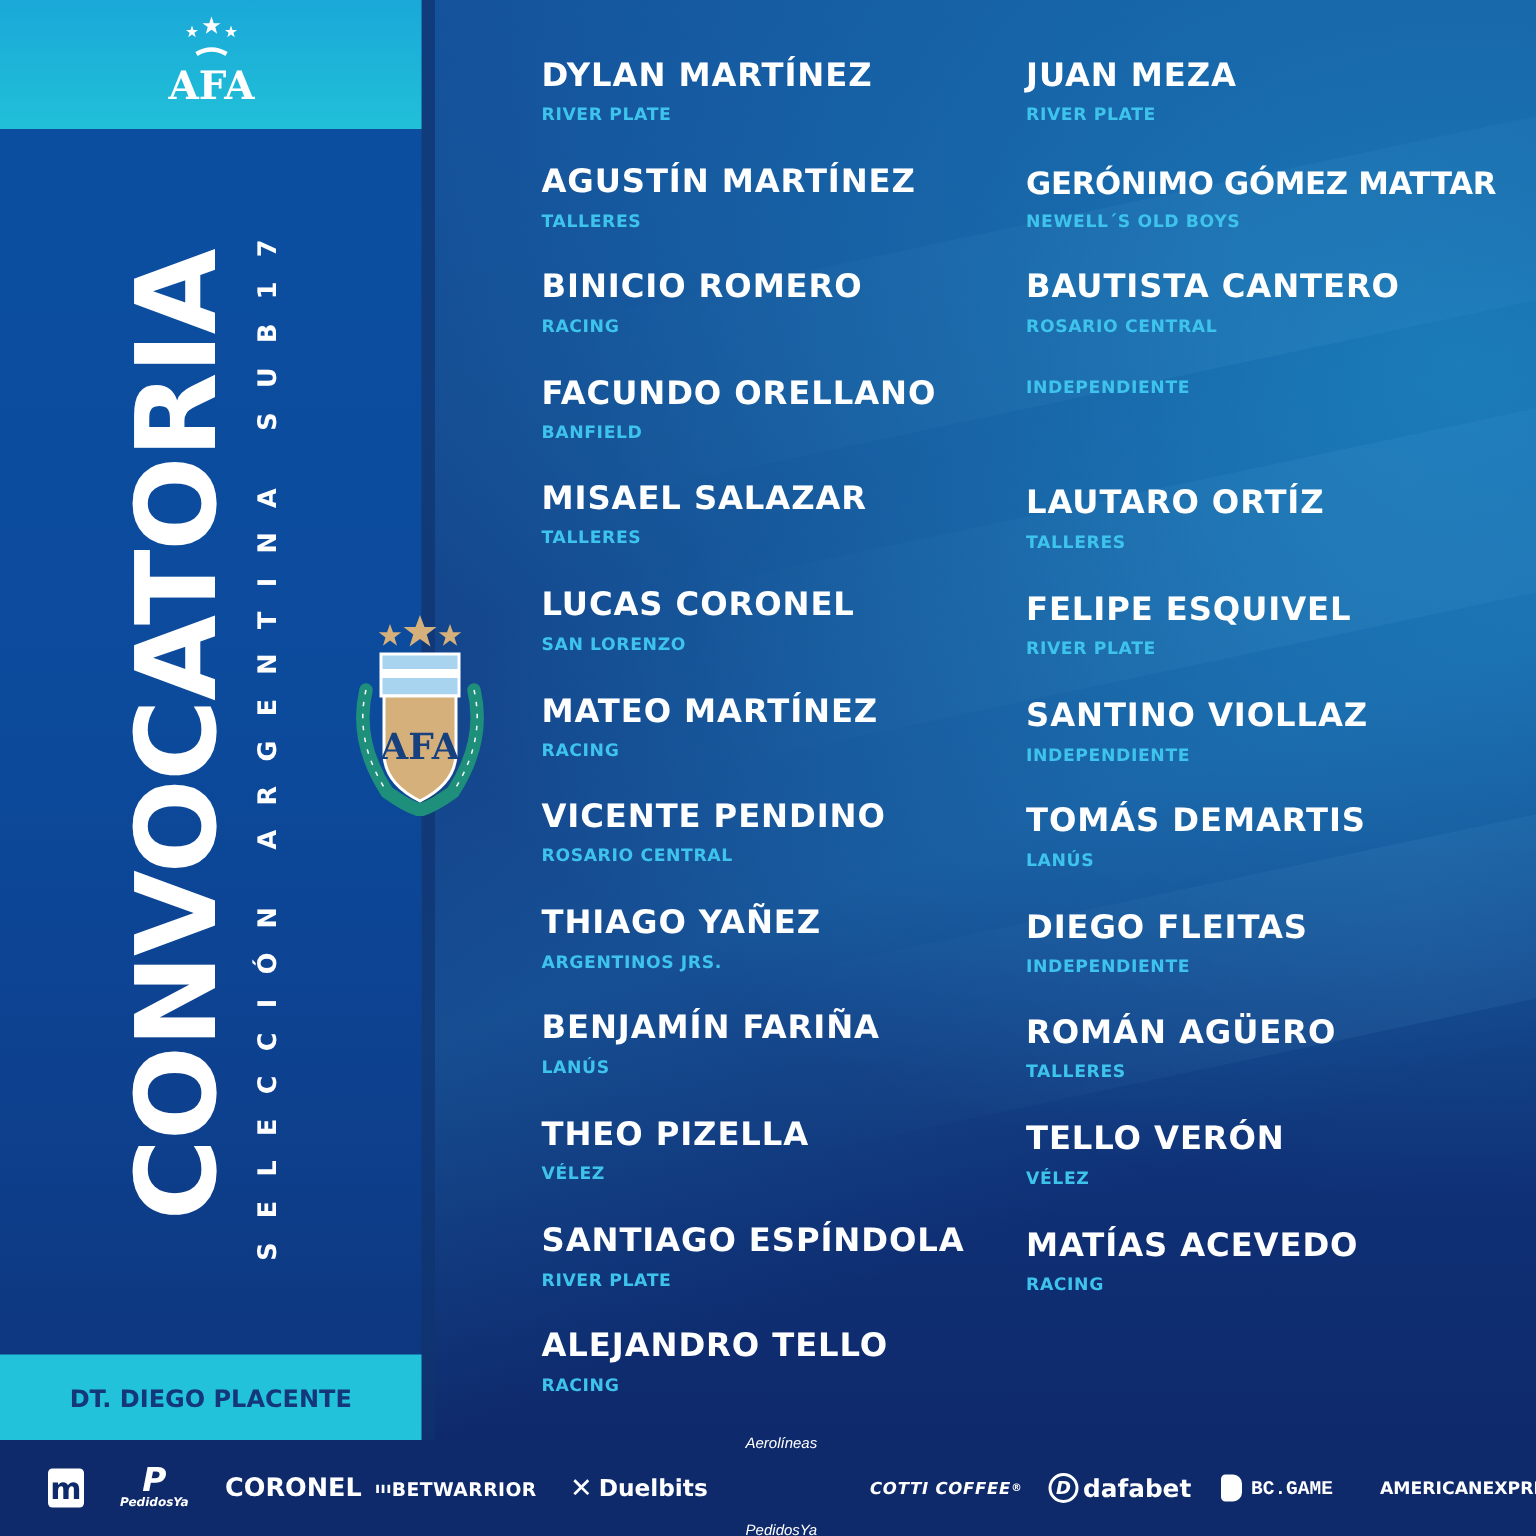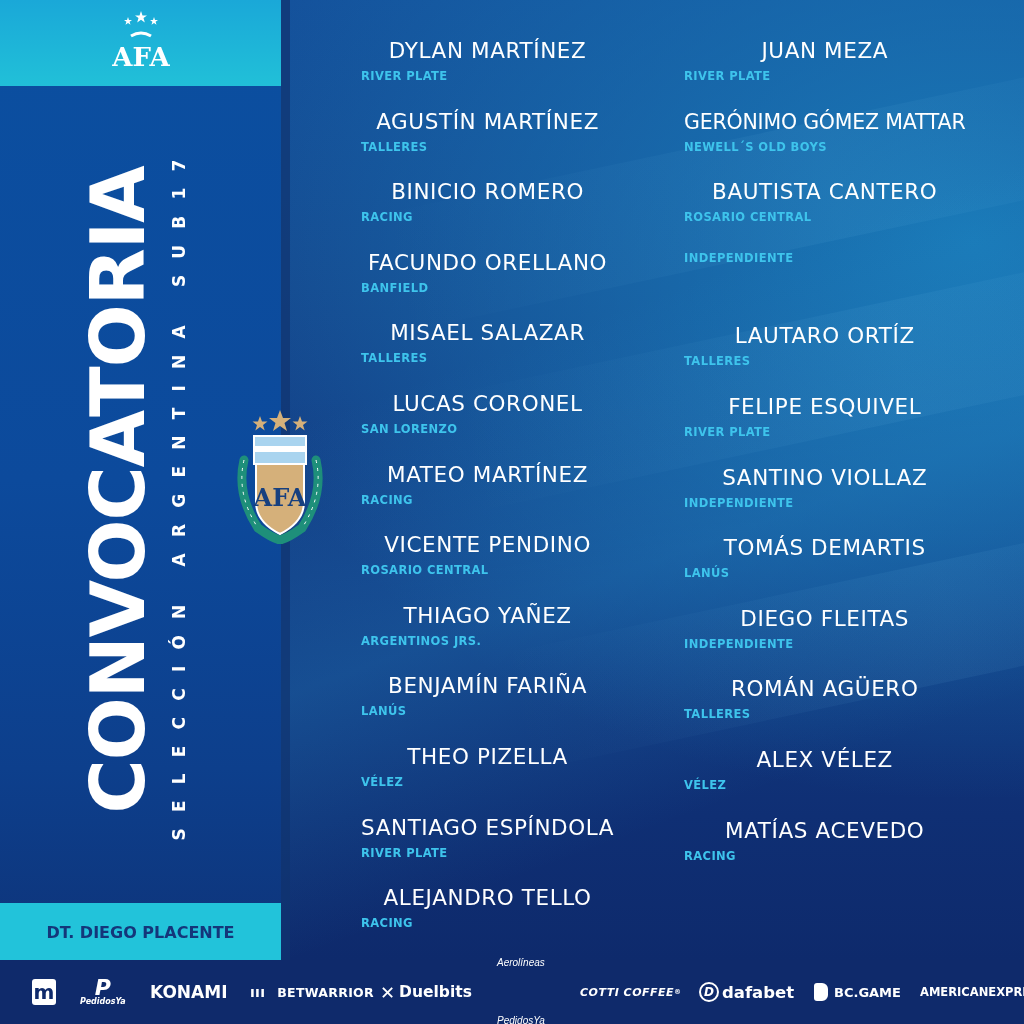--- a/index.html
+++ b/index.html
@@ -73,27 +73,26 @@
     .roster-col { position: absolute; top: 36px; }
     .roster-col.left { left: 361px; }
     .roster-col.right { left: 684px; }
     .player {
       height: 70.6px;
       position: relative;
     }
     .player-name {
       display: block;
       color: #ffffff;
-      font-weight: 400;
+      font-weight: 700;
       font-size: 21.5px;
       letter-spacing: 0.6px;
       line-height: 30px;
       font-family: "DejaVu Sans", sans-serif;
       white-space: nowrap;
-      text-align: center;
     }
     .player-club {
       display: block;
       color: #3ec4ec;
       font-weight: 700;
       font-size: 11.5px;
       letter-spacing: 0.4px;
       margin-top: 3px;
       line-height: 14px;
       font-family: "DejaVu Sans", sans-serif;
@@ -110,21 +109,21 @@
     .pedidos { flex-direction: column; justify-content: center; }
     .pedidos .glyph { font-size: 22px; font-weight: 900; line-height: 18px; font-style: italic; }
     .pedidos .lbl { font-size: 8px; font-style: italic; font-weight: 700; }
     .konami { font-size: 17px; font-weight: 700; letter-spacing: 0px; }
     .betwarrior { font-size: 12.5px; letter-spacing: 0.3px; }
     .duelbits { font-size: 15.5px; }
     .aero { flex-direction: column; justify-content: center; font-style: italic; font-weight: 400; font-size: 10px; line-height: 10px; font-family: "Liberation Sans", sans-serif; gap: 48px; }
     .cotti { font-size: 11px; letter-spacing: 0.5px; font-style: italic; }
     .dafabet { font-size: 16.5px; }
     .dafa-ring { width: 20px; height: 20px; border: 2px solid #fff; border-radius: 50%; margin-right: 3px; display: flex; align-items: center; justify-content: center; font-size: 12px; font-style: italic; }
-    .bcgame { font-size: 13px; }
+    .bcgame { font-size: 13px; font-family: Liberation Mono, monospace; }
     .bc-glyph { width: 14px; height: 18px; background: #fff; border-radius: 3px 6px 6px 3px; margin-right: 6px; }
     .amex { flex-direction: row; justify-content: center; font-size: 11.5px; line-height: 11px; font-weight: 900; text-align: center; }
   </style>
 </head>
 <body>
 
 <div class="main-bg"></div>
 <div class="streak" style="left:380px; top:120px;"></div>
 <div class="streak" style="left:450px; top:300px;"></div>
 <div class="streak" style="left:500px; top:560px;"></div>
@@ -250,42 +249,42 @@
     </div>
   <div class="player">
       <span class="player-name">DIEGO FLEITAS</span>
       <span class="player-club">INDEPENDIENTE</span>
     </div>
   <div class="player">
       <span class="player-name">ROMÁN AGÜERO</span>
       <span class="player-club">TALLERES</span>
     </div>
   <div class="player">
-      <span class="player-name">ALEX VÉLEZ</span>
+      <span class="player-name">TELLO VERÓN</span>
       <span class="player-club">VÉLEZ</span>
     </div>
   <div class="player">
       <span class="player-name">MATÍAS ACEVEDO</span>
       <span class="player-club">RACING</span>
     </div>
 </div>
 
 <div class="sponsor-bar">
   <div class="sponsor" style="left:32px;">
     <div class="mcd-box">m</div>
   </div>
   <div class="sponsor pedidos" style="left:80px;">
     <span class="glyph">P</span>
     <span class="lbl">PedidosYa</span>
   </div>
   <div class="sponsor konami" style="left:150px;">
-    <span>KONAMI</span>
+    <span>CORONEL</span>
   </div>
   <div class="sponsor betwarrior" style="left:250px;">
-    <span style="margin-right:12px;font-size:14px;">ııı</span>
+    <span style="margin-right:0;font-size:10px;">ııı</span>
     <span>BETWARRIOR</span>
   </div>
   <div class="sponsor duelbits" style="left:380px;">
     <span style="margin-right:4px;font-size:18px;">✕</span>
     <span>Duelbits</span>
   </div>
   <div class="sponsor aero" style="left:497px;">
     <span>Aerolíneas</span>
     <span>PedidosYa</span>
   </div>

